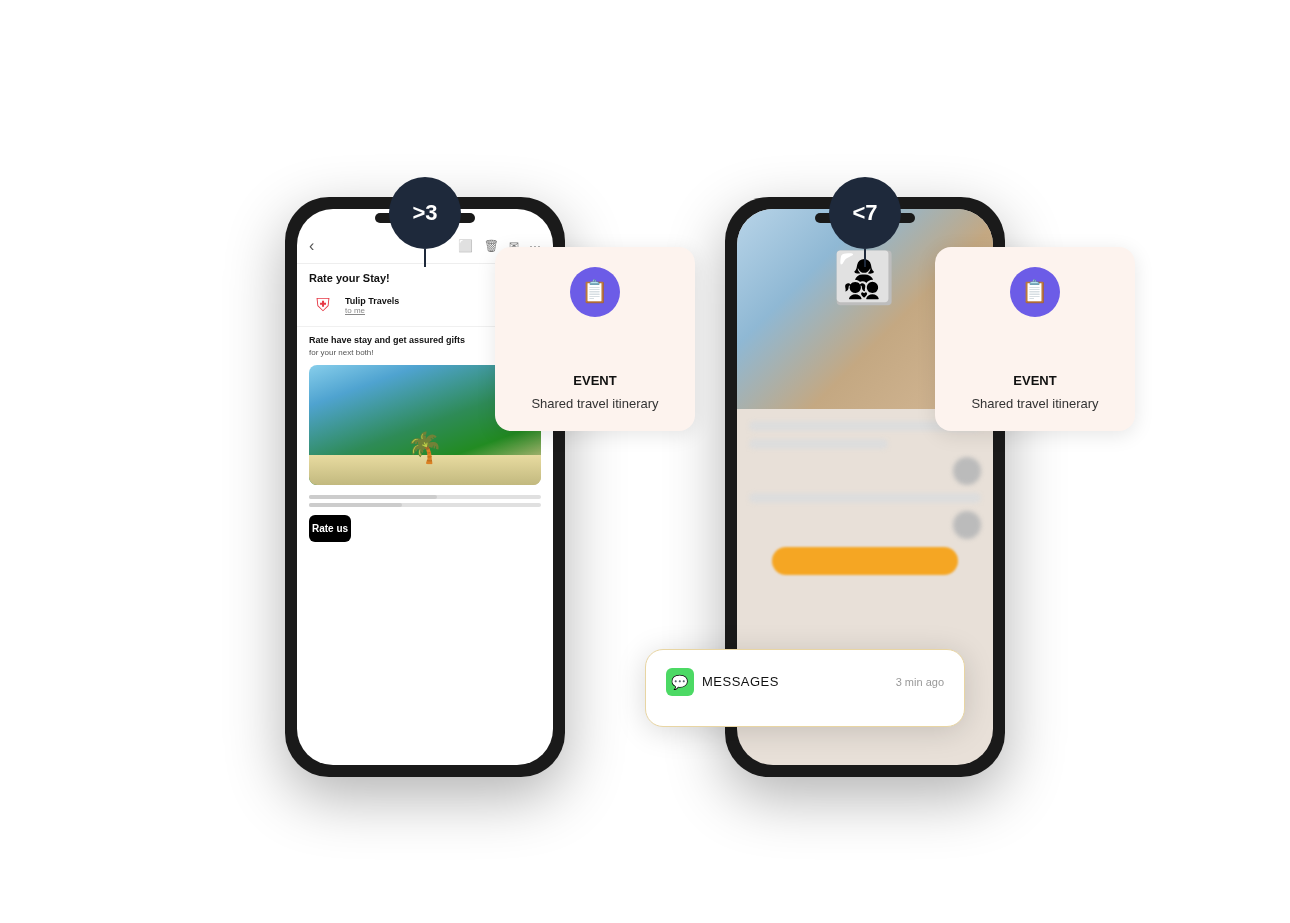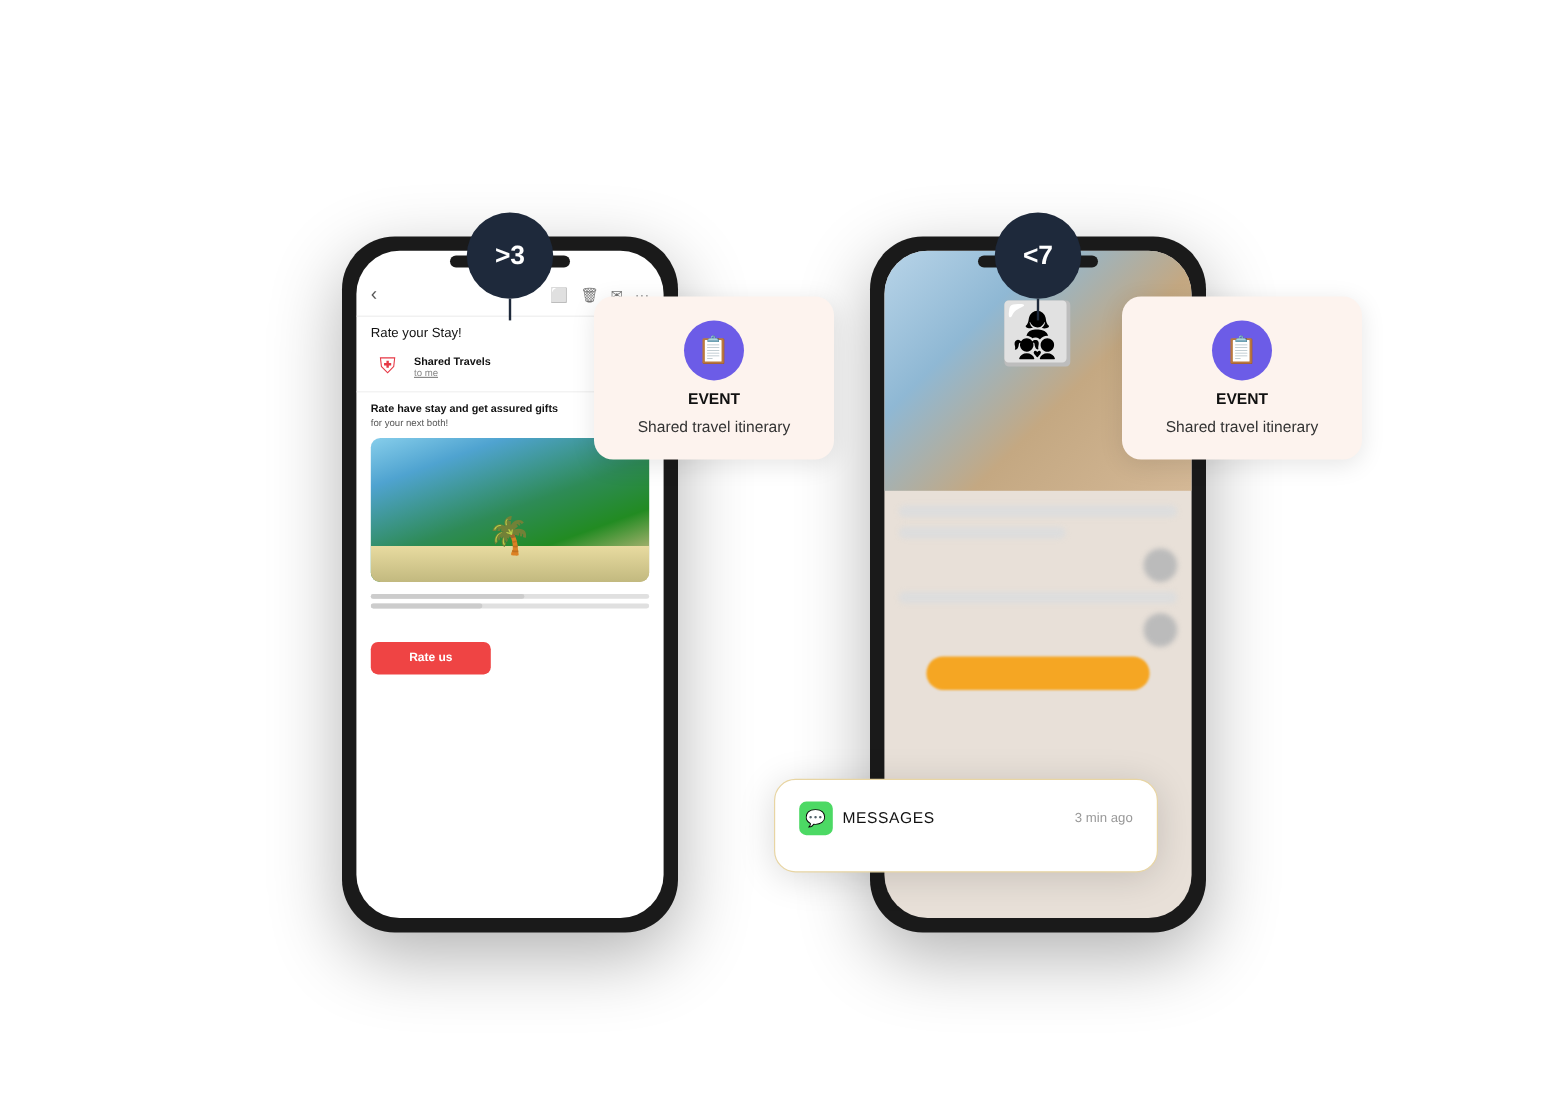--- a/index.html
+++ b/index.html
@@ -118,21 +118,21 @@
     }
 
     .email-topbar .icons span {
       font-size: 12px;
       color: #777;
     }
 
     .email-subject {
       padding: 8px 12px 4px;
       font-size: 11px;
-      font-weight: 400;
+      font-weight: 700;
       color: #111;
     }
 
     .email-sender {
       display: flex;
       align-items: center;
       gap: 8px;
       padding: 4px 12px 6px;
       border-bottom: 1px solid #f0f0f0;
     }
@@ -227,29 +227,29 @@
     }
 
     .progress-bar-fill {
       height: 100%;
       width: 55%;
       background: #ccc;
       border-radius: 2px;
     }
 
     .rate-btn {
-      background: #ef4444;
+      background: #000000;
       color: white;
       border: none;
       border-radius: 6px;
-      padding: 8px 32px;
+      padding: 8px 3px;
       font-size: 10px;
       font-weight: 600;
       cursor: pointer;
-      margin-top: 20px;
+      margin-top: 0;
     }
 
     
     .event-popup {
       position: absolute;
       right: -130px;
       top: 100px;
       width: 200px;
       background: #fdf3ee;
       border-radius: 16px;
@@ -272,20 +272,21 @@
       justify-content: center;
       color: white;
       font-size: 22px;
     }
 
     .event-label {
       font-size: 13px;
       font-weight: 800;
       color: #111;
       text-align: center;
+      margin-top: 48px;
     }
 
     .event-desc {
       font-size: 13px;
       color: #333;
       text-align: center;
       font-weight: 400;
     }
 
     
@@ -428,21 +429,21 @@
           </div>
         </div>
 
         <div class="email-subject">Rate your Stay!</div>
 
         <div class="email-sender">
           <div class="sender-logo">
             <span class="tulip-icon">⛨</span>
           </div>
           <div class="sender-info">
-            <div class="sender-name">Shared Travels</div>
+            <div class="sender-name">Tulip Travels</div>
             <div class="sender-sub">to me</div>
           </div>
           <div class="email-date">June</div>
         </div>
 
         <div class="email-body">
           <div class="email-headline">Rate have stay and get assured gifts</div>
           <div class="email-subtext">for your next both!</div>
 
           

